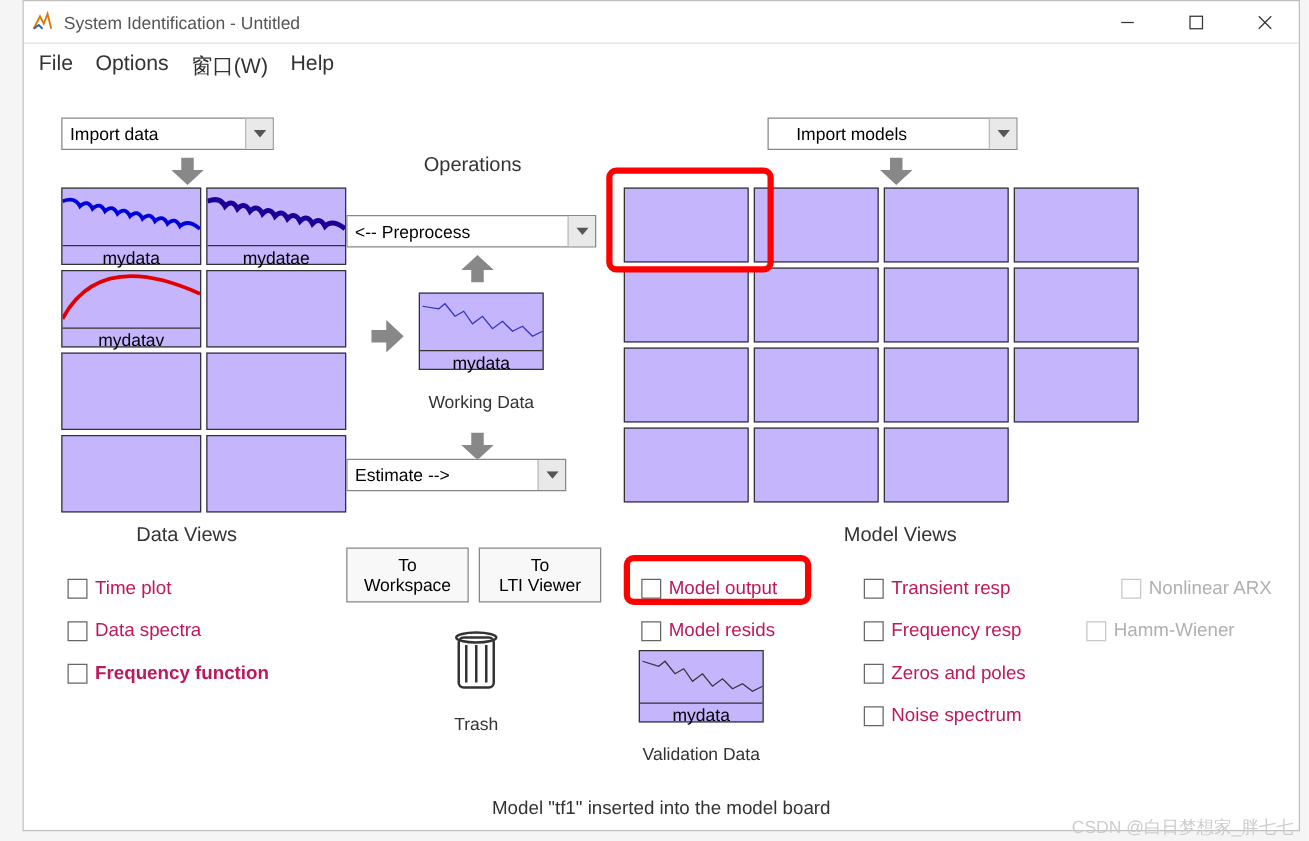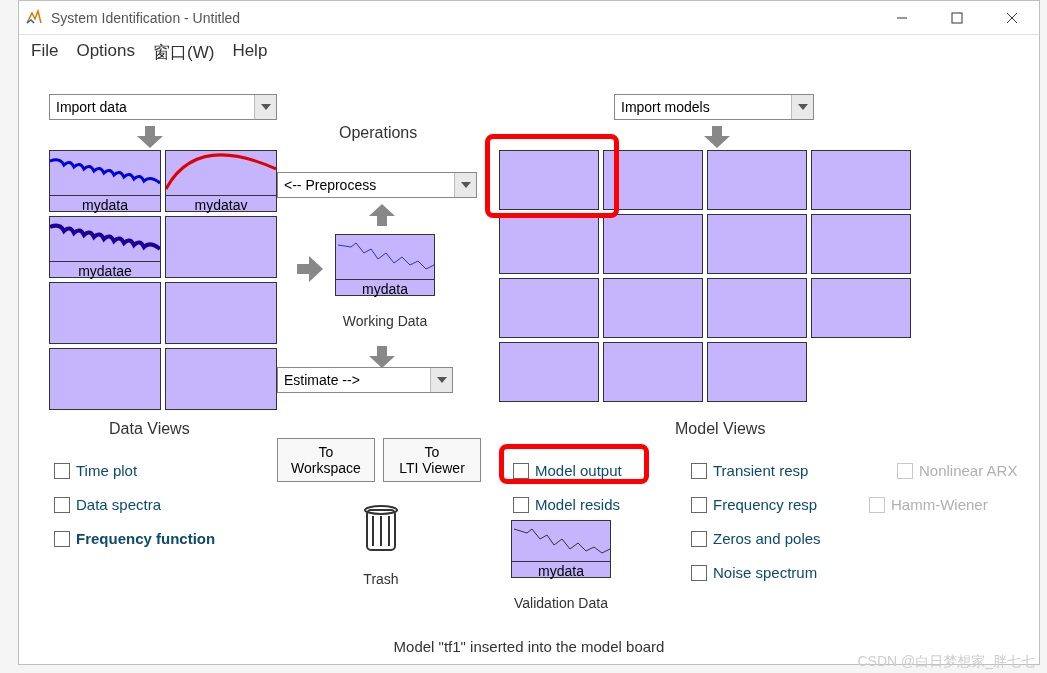--- a/index.html
+++ b/index.html
@@ -18,21 +18,21 @@
 .arrow-down { position: absolute; }
 .arrow-icon svg, .arrow-down svg { display: block; }
 .slot-grid { position: absolute; display: grid; grid-template-columns: repeat(2, 112px); grid-auto-rows: 62px; gap: 4px; }
 .model-grid { position: absolute; display: grid; grid-template-columns: repeat(4, 100px); grid-auto-rows: 60px; gap: 4px; }
 .slot { border: 1px solid #333; background: #c4b5fd; position: relative; display: flex; flex-direction: column; }
 .slot .plot { flex: 1; }
 .slot .lbl { text-align: center; font-size: 14px; border-top: 1px solid #333; line-height: 18px; }
 .highlight-red { position: absolute; border: 5px solid #ff0000; border-radius: 8px; pointer-events: none; }
 .arrow-icon { position: absolute; }
 .btn { position: absolute; border: 1px solid #888; background: #f8f8f8; text-align: center; font-size: 14px; display: flex; flex-direction: column; align-items: center; justify-content: center; padding: 4px; }
-.cb-row { position: absolute; display: flex; align-items: center; gap: 6px; font-size: 15px; color: #0c4a6e; }
+.cb-row { position: absolute; display: flex; align-items: center; gap: 6px; font-size: 15px; color: #be185d; }
 .cb { width: 16px; height: 16px; border: 1px solid #666; background: #fff; }
 .disabled { color: #b0b0b0; }
 .disabled .cb { border-color: #c8c8c8; }
 .trash { position: absolute; display: flex; flex-direction: column; align-items: center; }
 .caption { font-size: 14px; color: #333; text-align: center; margin-top: 17px; }
 .statusbar { position: absolute; bottom: 6px; left: 0; width: 100%; text-align: center; font-size: 15px; color: #333; }
 .watermark { position: absolute; right: 12px; bottom: 2px; font-size: 14px; color: #ccc; pointer-events: none; }
 </style>
 </head>
 <body>
@@ -67,38 +67,38 @@
 
   <div class="menubar">
     <span>File</span>
     <span>Options</span>
     <span>窗口(W)</span>
     <span>Help</span>
   </div>
 
   <div class="content">
 
-    <div class="dropdown" style="left:30px; top:22px; width:228px;">
+    <div class="dropdown" style="left:30px; top:22px; width:170px;">
       <span class="dd-text">Import data</span>
       <span class="dd-btn">
           <svg width="10" height="6">
             <path d="M0 0 L5 6 L10 0" fill="#555"></path>
           </svg>
         </span>
     </div>
 
     <div class="arrow-down" style="left:118px; top:54px;">
       <svg width="26" height="22">
           <path d="M8 0 H18 V10 H26 L13 22 L0 10 H8 Z" fill="#888"></path>
         </svg>
     </div>
 
     <div class="heading" style="left:320px; top:52px;">Operations</div>
 
-    <div class="dropdown" style="left:595px; top:22px; width:200px;">
+    <div class="dropdown" style="left:595px; top:22px; width:200px;padding-left:16px;">
       <span class="dd-text">Import models</span>
       <span class="dd-btn">
           <svg width="10" height="6">
             <path d="M0 0 L5 6 L10 0" fill="#555"></path>
           </svg>
         </span>
     </div>
     <div class="arrow-down" style="left:685px; top:54px;">
       <svg width="26" height="22">
           <path d="M8 0 H18 V10 H26 L13 22 L0 10 H8 Z" fill="#888"></path>
@@ -107,29 +107,29 @@
 
     <div class="slot-grid" style="left:30px; top:78px;">
       <div class="slot">
         <div class="plot"><svg width="110" height="40">
               <path d="M0 10 Q10 6 14 14 Q20 8 24 16 Q30 10 34 18 Q40 12 44 20 Q50 14 54 22 Q60 16 64 24 Q70 18 74 26 Q80 20 84 28 Q90 22 94 30 Q100 24 110 32" fill="none" stroke="#0000dd" stroke-width="3"></path>
             </svg></div>
         <div class="lbl">mydata</div>
       </div>
       <div class="slot">
         <div class="plot"><svg width="110" height="40">
-              <path d="M0 38 Q 30 -18 110 18" fill="none" stroke="#e00000" stroke-width="3"></path>
-            </svg></div>
-        <div class="lbl">mydatav</div>
+              <path d="M0 10 Q10 6 14 14 Q20 8 24 16 Q30 10 34 18 Q40 12 44 20 Q50 14 54 22 Q60 16 64 24 Q70 18 74 26 Q80 20 84 28 Q90 22 94 30 Q100 24 110 32" fill="none" stroke="#1a0099" stroke-width="4"></path>
+            </svg></div>
+        <div class="lbl">mydatae</div>
       </div>
       <div class="slot">
         <div class="plot"><svg width="110" height="40">
-              <path d="M0 10 Q10 6 14 14 Q20 8 24 16 Q30 10 34 18 Q40 12 44 20 Q50 14 54 22 Q60 16 64 24 Q70 18 74 26 Q80 20 84 28 Q90 22 94 30 Q100 24 110 32" fill="none" stroke="#1a0099" stroke-width="4"></path>
-            </svg></div>
-        <div class="lbl">mydatae</div>
+              <path d="M0 38 Q 30 -18 110 18" fill="none" stroke="#e00000" stroke-width="3"></path>
+            </svg></div>
+        <div class="lbl">mydatav</div>
       </div>
       <div class="slot"></div>
       <div class="slot"></div>
       <div class="slot"></div>
       <div class="slot"></div>
       <div class="slot"></div>
     </div>
 
     <div class="dropdown" style="left:258px; top:100px; width:200px;">
       <span class="dd-text">&lt;-- Preprocess</span>

